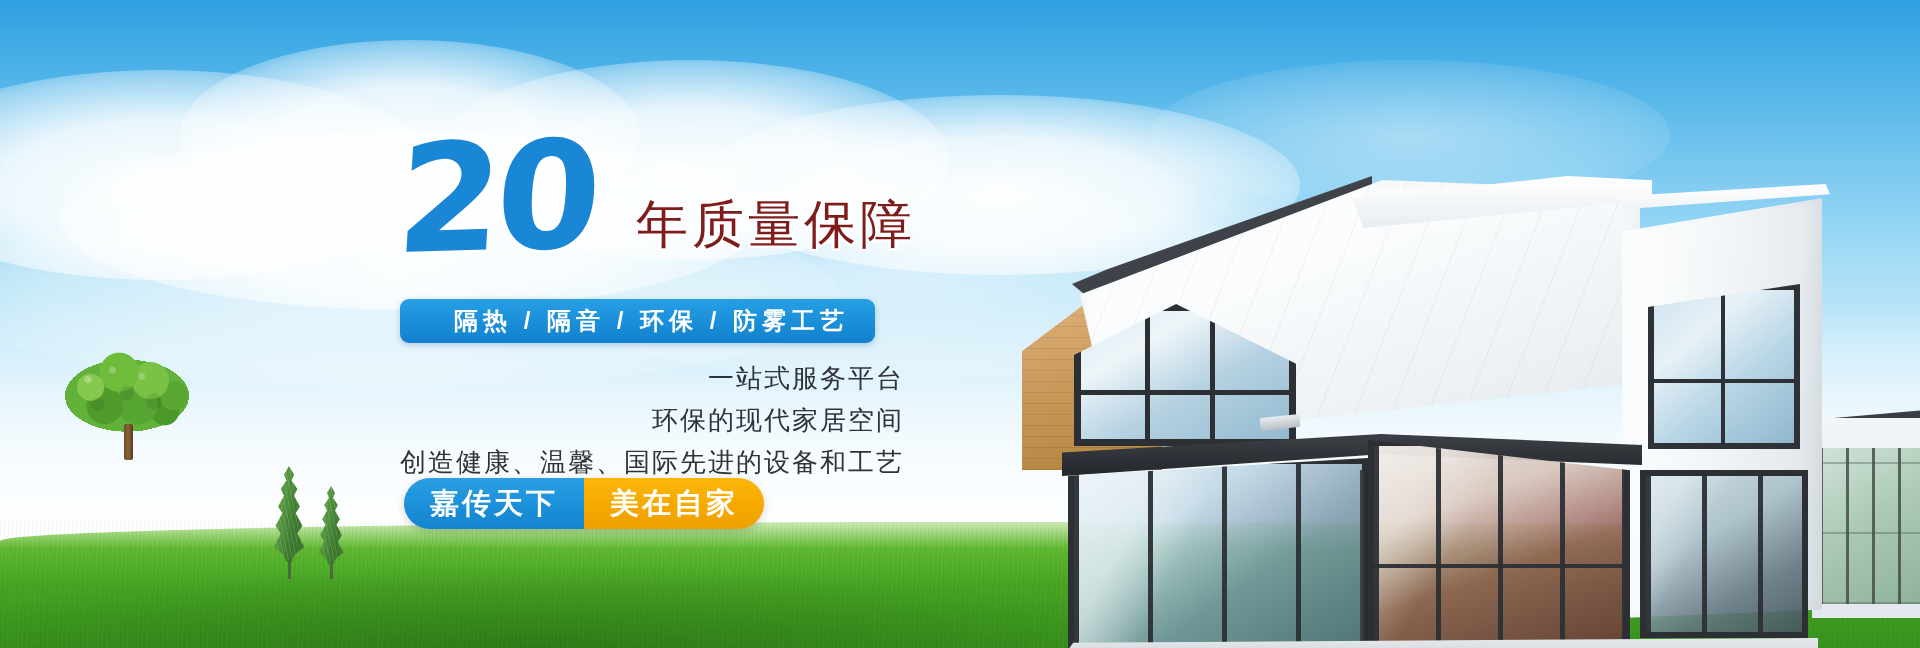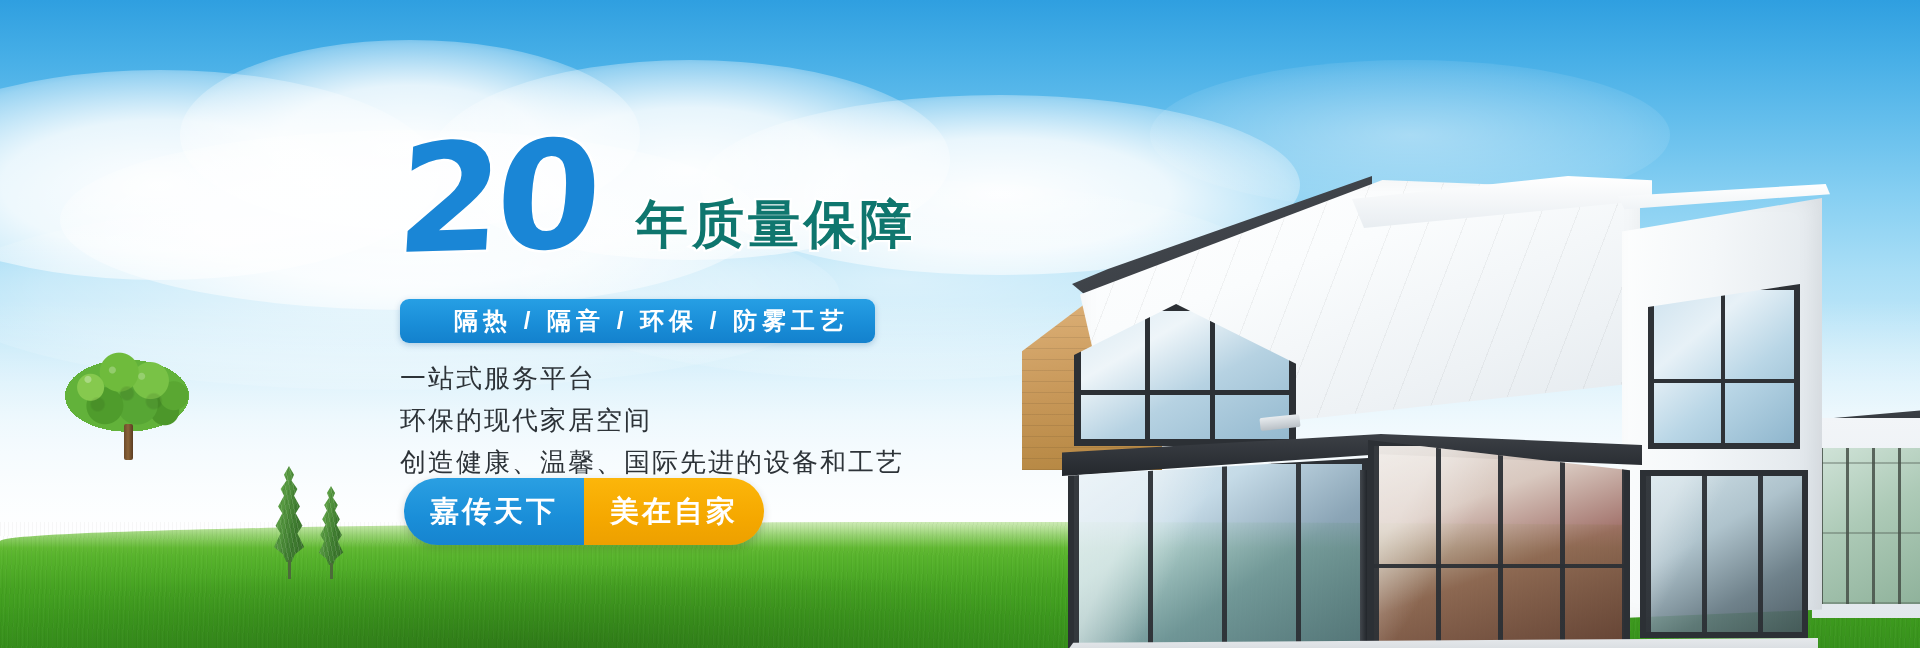--- a/index.html
+++ b/index.html
@@ -315,22 +315,22 @@
       -2px 2px 0 rgba(255,255,255,.9),
        2px -2px 0 rgba(255,255,255,.9),
       -2px -2px 0 rgba(255,255,255,.9);
     transform:skewX(-5deg) rotate(-1.5deg);
     white-space:nowrap;
   }
 
   .headline-cn {
     position:absolute; left:238px; top:62px;
     font-size:52px;
-    font-weight:bold;
-    color:#0f766e;
+    font-weight:normal;
+    color:#7f1d1d;
     letter-spacing:4px;
     white-space:nowrap;
     -webkit-text-stroke:4px #ffffff;
     paint-order:stroke fill;
     text-shadow:
        2px 2px 0 #ffffff, -2px 2px 0 #ffffff,
        2px -2px 0 #ffffff, -2px -2px 0 #ffffff,
        0 0 6px rgba(255,255,255,.95);
   }
 
@@ -349,36 +349,36 @@
     font-weight:bold;
     color:#ffffff;
     letter-spacing:5px;
     white-space:nowrap;
     margin-left:28px;
   }
 
   
   .desc {
     position:absolute; left:400px; top:360px;
-    display:flex; flex-direction:column; gap:6px;
+    display:flex; flex-direction:column; gap:6px;align-items:flex-end;
   }
   .desc .line {
     font-size:26px;
     font-weight:normal;
     color:#2d3338;
     letter-spacing:2px;
     line-height:36px;
     white-space:nowrap;
   }
 
   
   .slogan {
     position:absolute; left:404px; top:478px;
     display:flex;
-    height:67px;
+    height:51px;
     border-radius:34px;
     overflow:hidden;
     box-shadow:0 3px 8px rgba(0,0,0,.16);
   }
   .slogan .seg {
     display:flex; align-items:center; justify-content:center;
     font-size:29px;
     font-weight:bold;
     color:#ffffff;
     letter-spacing:3px;

